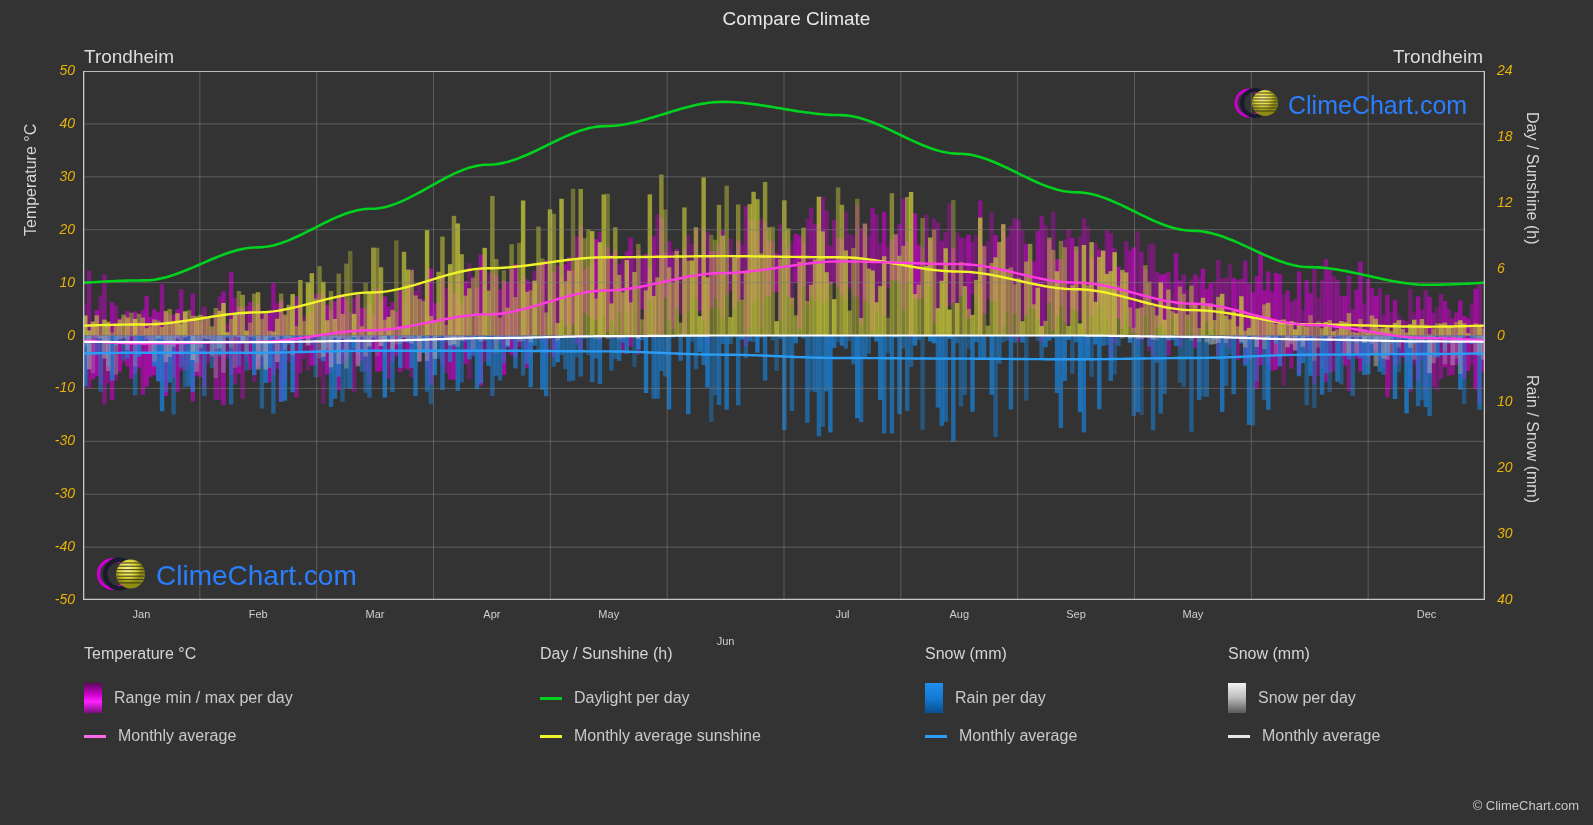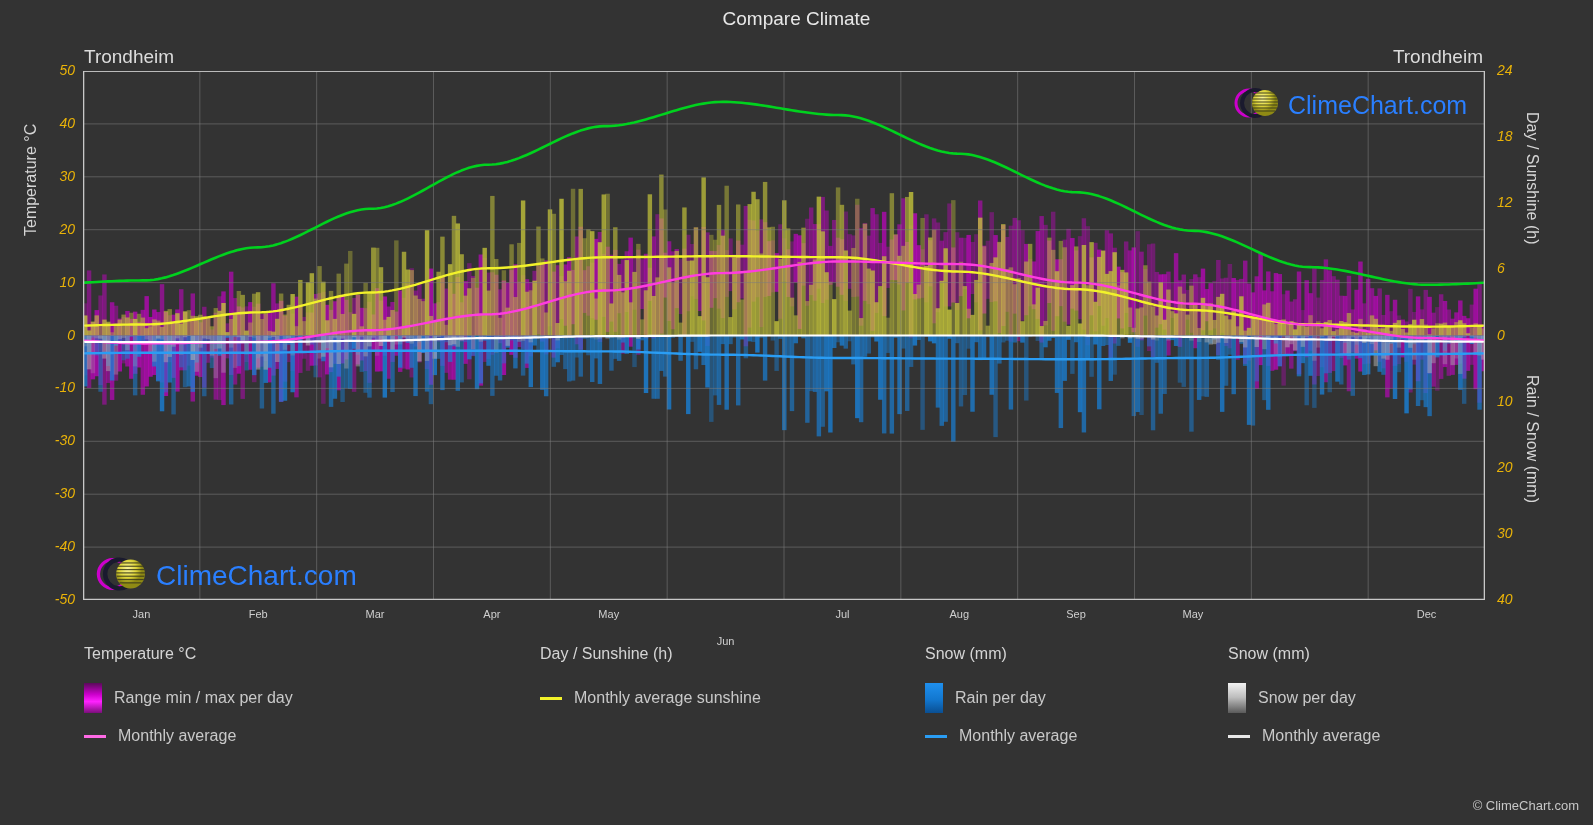--- a/index.html
+++ b/index.html
@@ -1656,20 +1656,24 @@
         <div class="legend-label">Range min / max per day</div>
       </div>
       <div class="legend-row">
         <div class="swatch-line" style="background: rgb(255, 106, 230);"></div>
         <div class="legend-label">Monthly average</div>
       </div>
     </div>
     <div class="legend-col" style="left: 540px;">
       <div class="legend-head">Day / Sunshine (h)</div>
       <div class="legend-row">
+        <div class="swatch-line" style="background: rgb(0, 210, 30);"></div>
+        <div class="legend-label">Daylight per day</div>
+      </div>
+      <div class="legend-row">
         <div class="swatch-line" style="background: rgb(242, 242, 42);"></div>
         <div class="legend-label">Monthly average sunshine</div>
       </div>
     </div>
     <div class="legend-col" style="left: 925px;">
       <div class="legend-head">Snow (mm)</div>
       <div class="legend-row">
         <div class="swatch-box sw-rain"></div>
         <div class="legend-label">Rain per day</div>
       </div>

